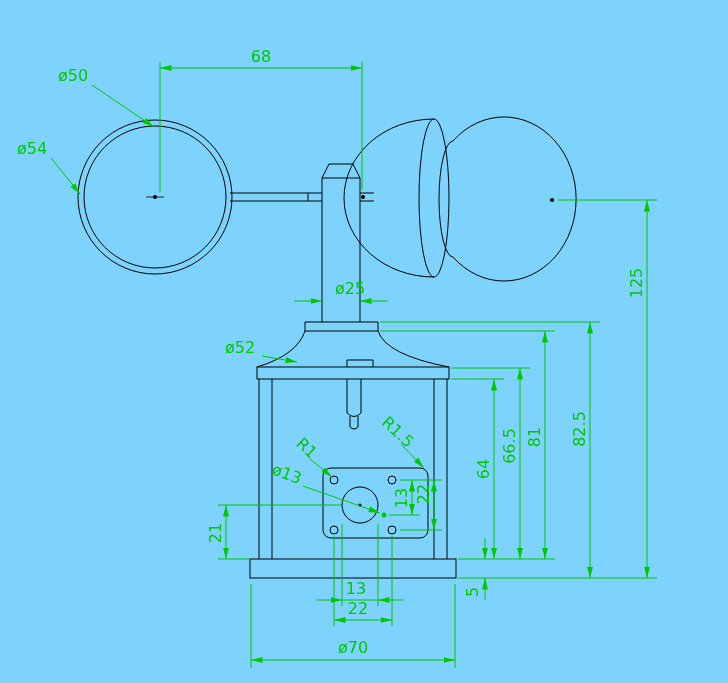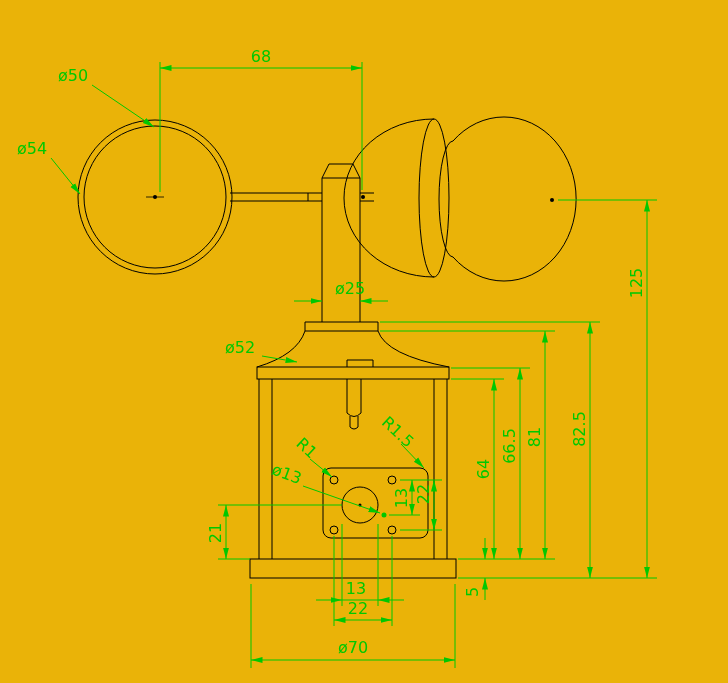--- a/index.html
+++ b/index.html
@@ -1,16 +1,16 @@
 <!DOCTYPE html>
 <html><head>
 <meta charset="utf-8">
 <style>
   html,body{margin:0;padding:0;background:#ffffff;}
-  .canvas{position:relative;width:728px;height:683px;background:#eab308;overflow:hidden;}
+  .canvas{position:relative;width:728px;height:683px;background:#7dd3fc;overflow:hidden;}
   svg{display:block;}
   .blk{stroke:#000000;fill:none;stroke-width:1;}
   .blkthin{stroke:#000000;fill:none;stroke-width:0.8;}
   .dotb{fill:#000000;stroke:none;}
   .grn{stroke:#00c800;fill:none;stroke-width:1;}
   .dotg{fill:#00c800;stroke:none;}
   text{font-family:"DejaVu Sans",sans-serif;font-size:16px;fill:#00c800;}
 </style>
 </head>
 <body>

